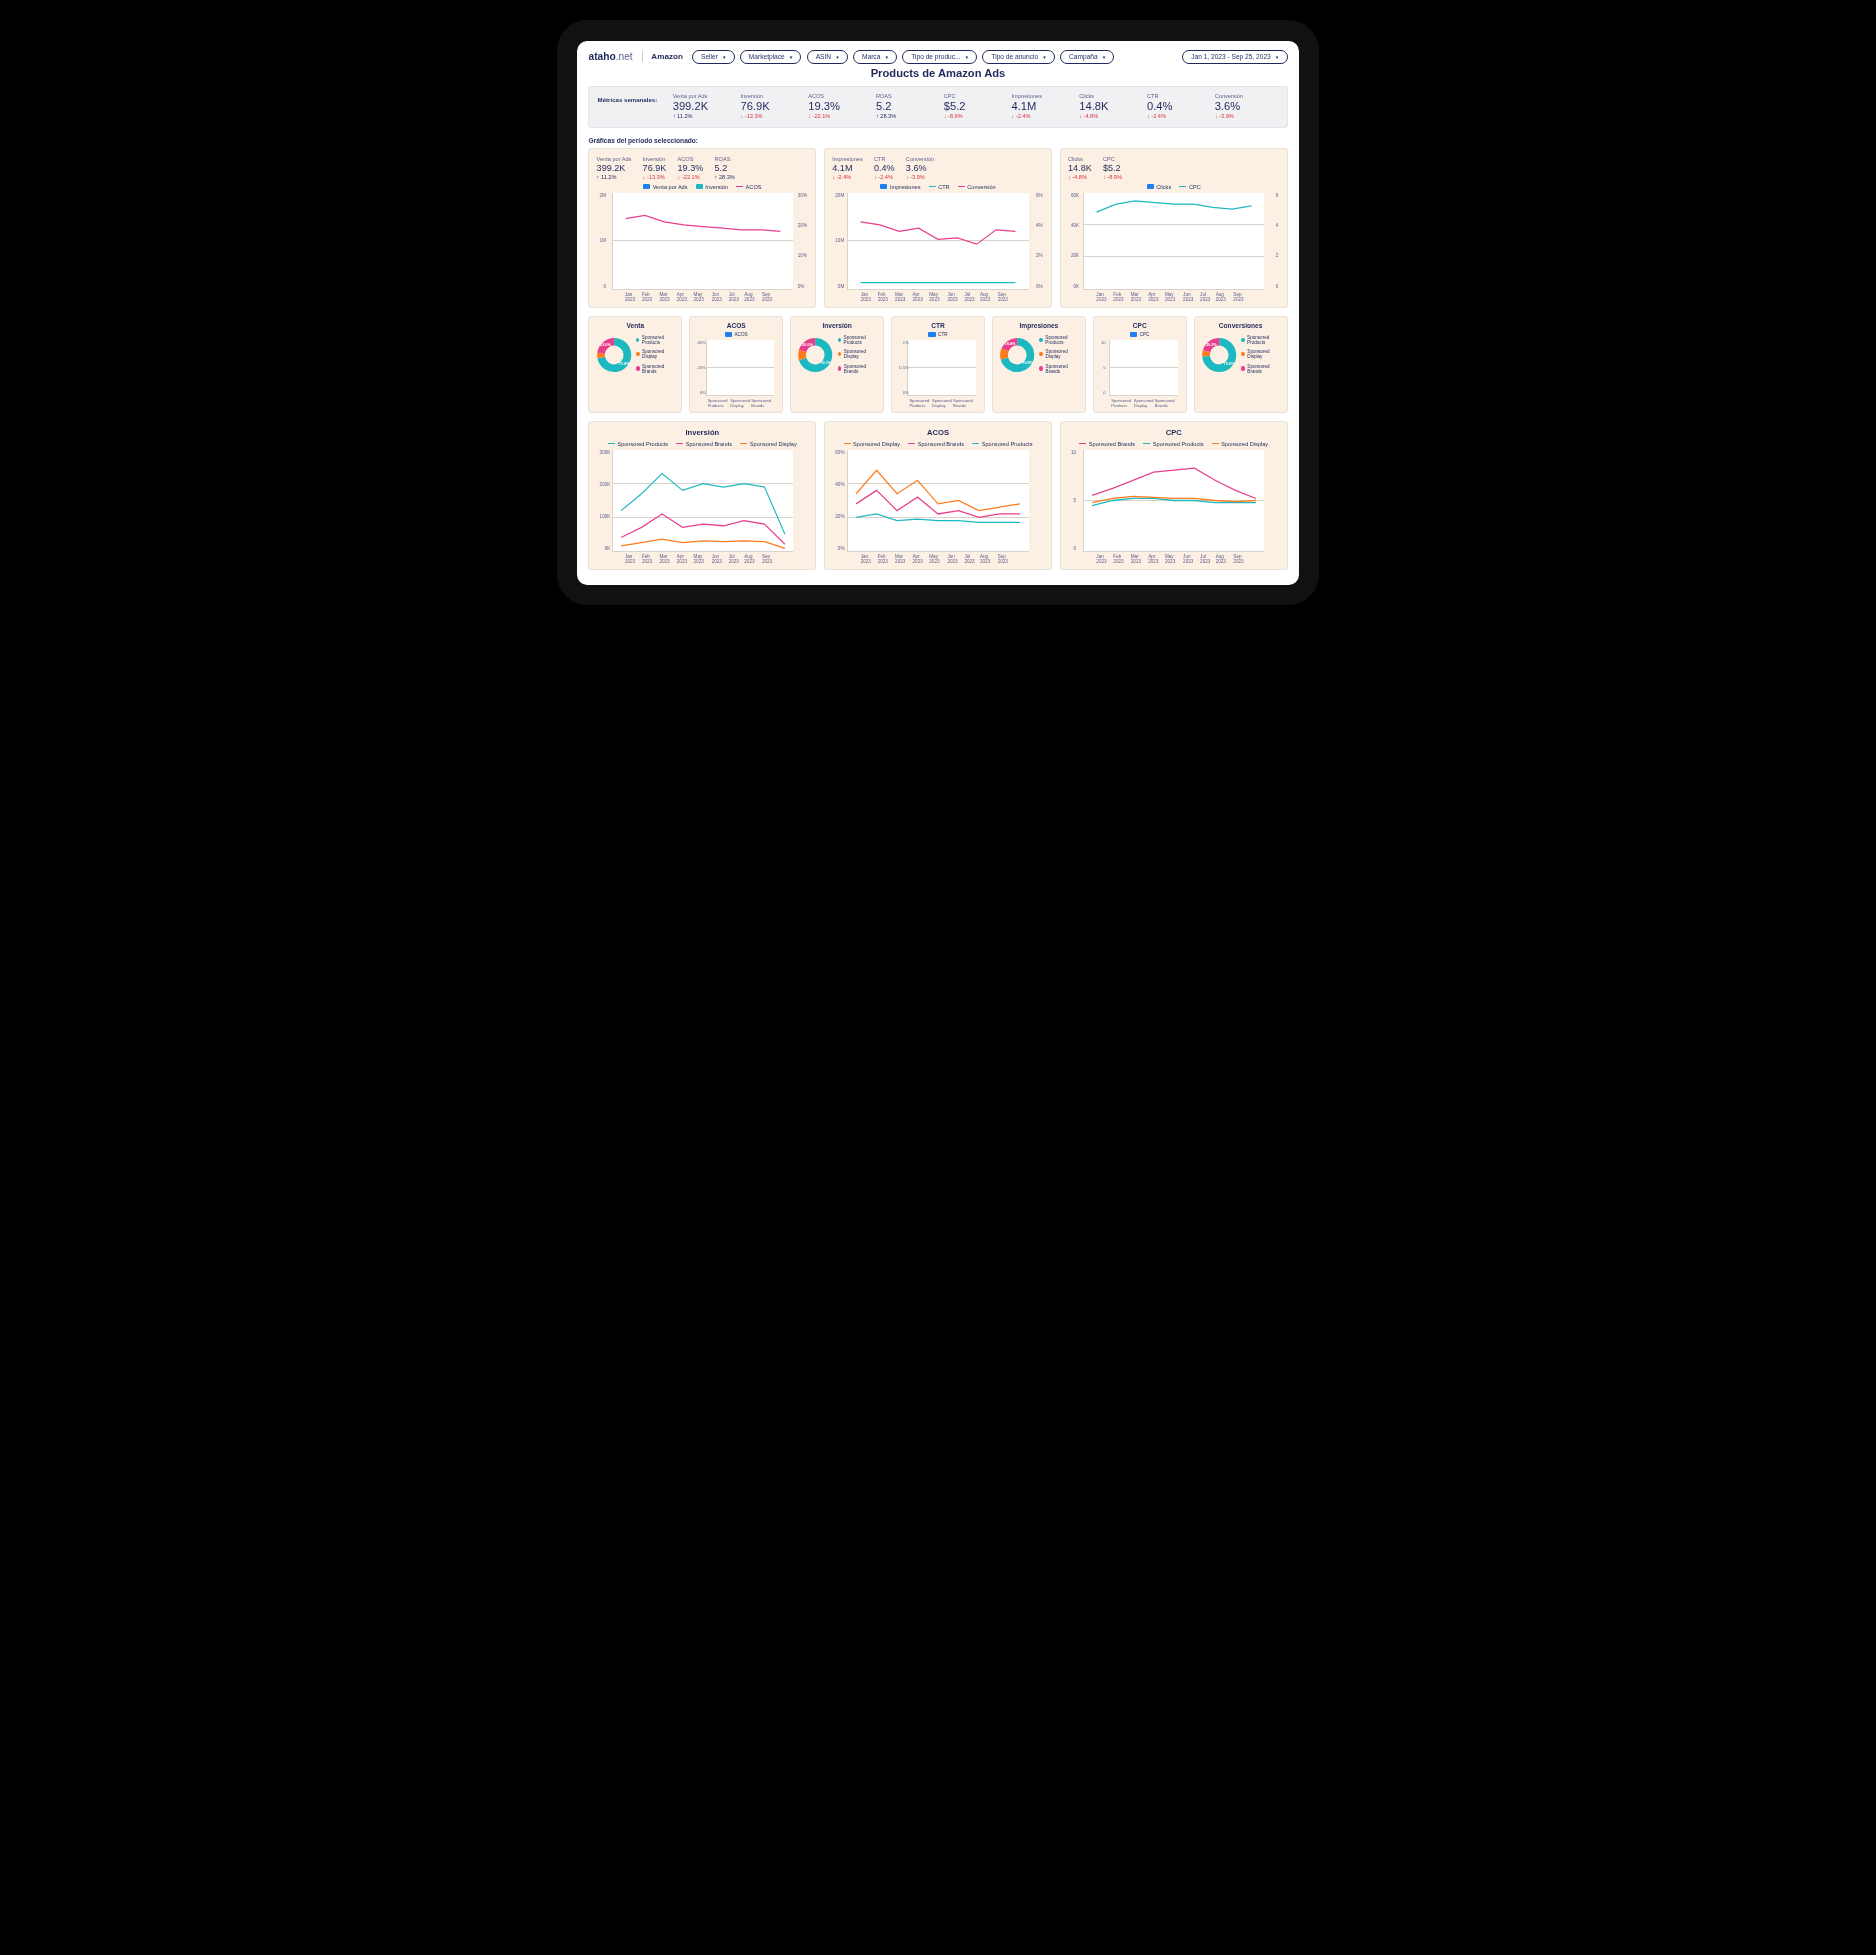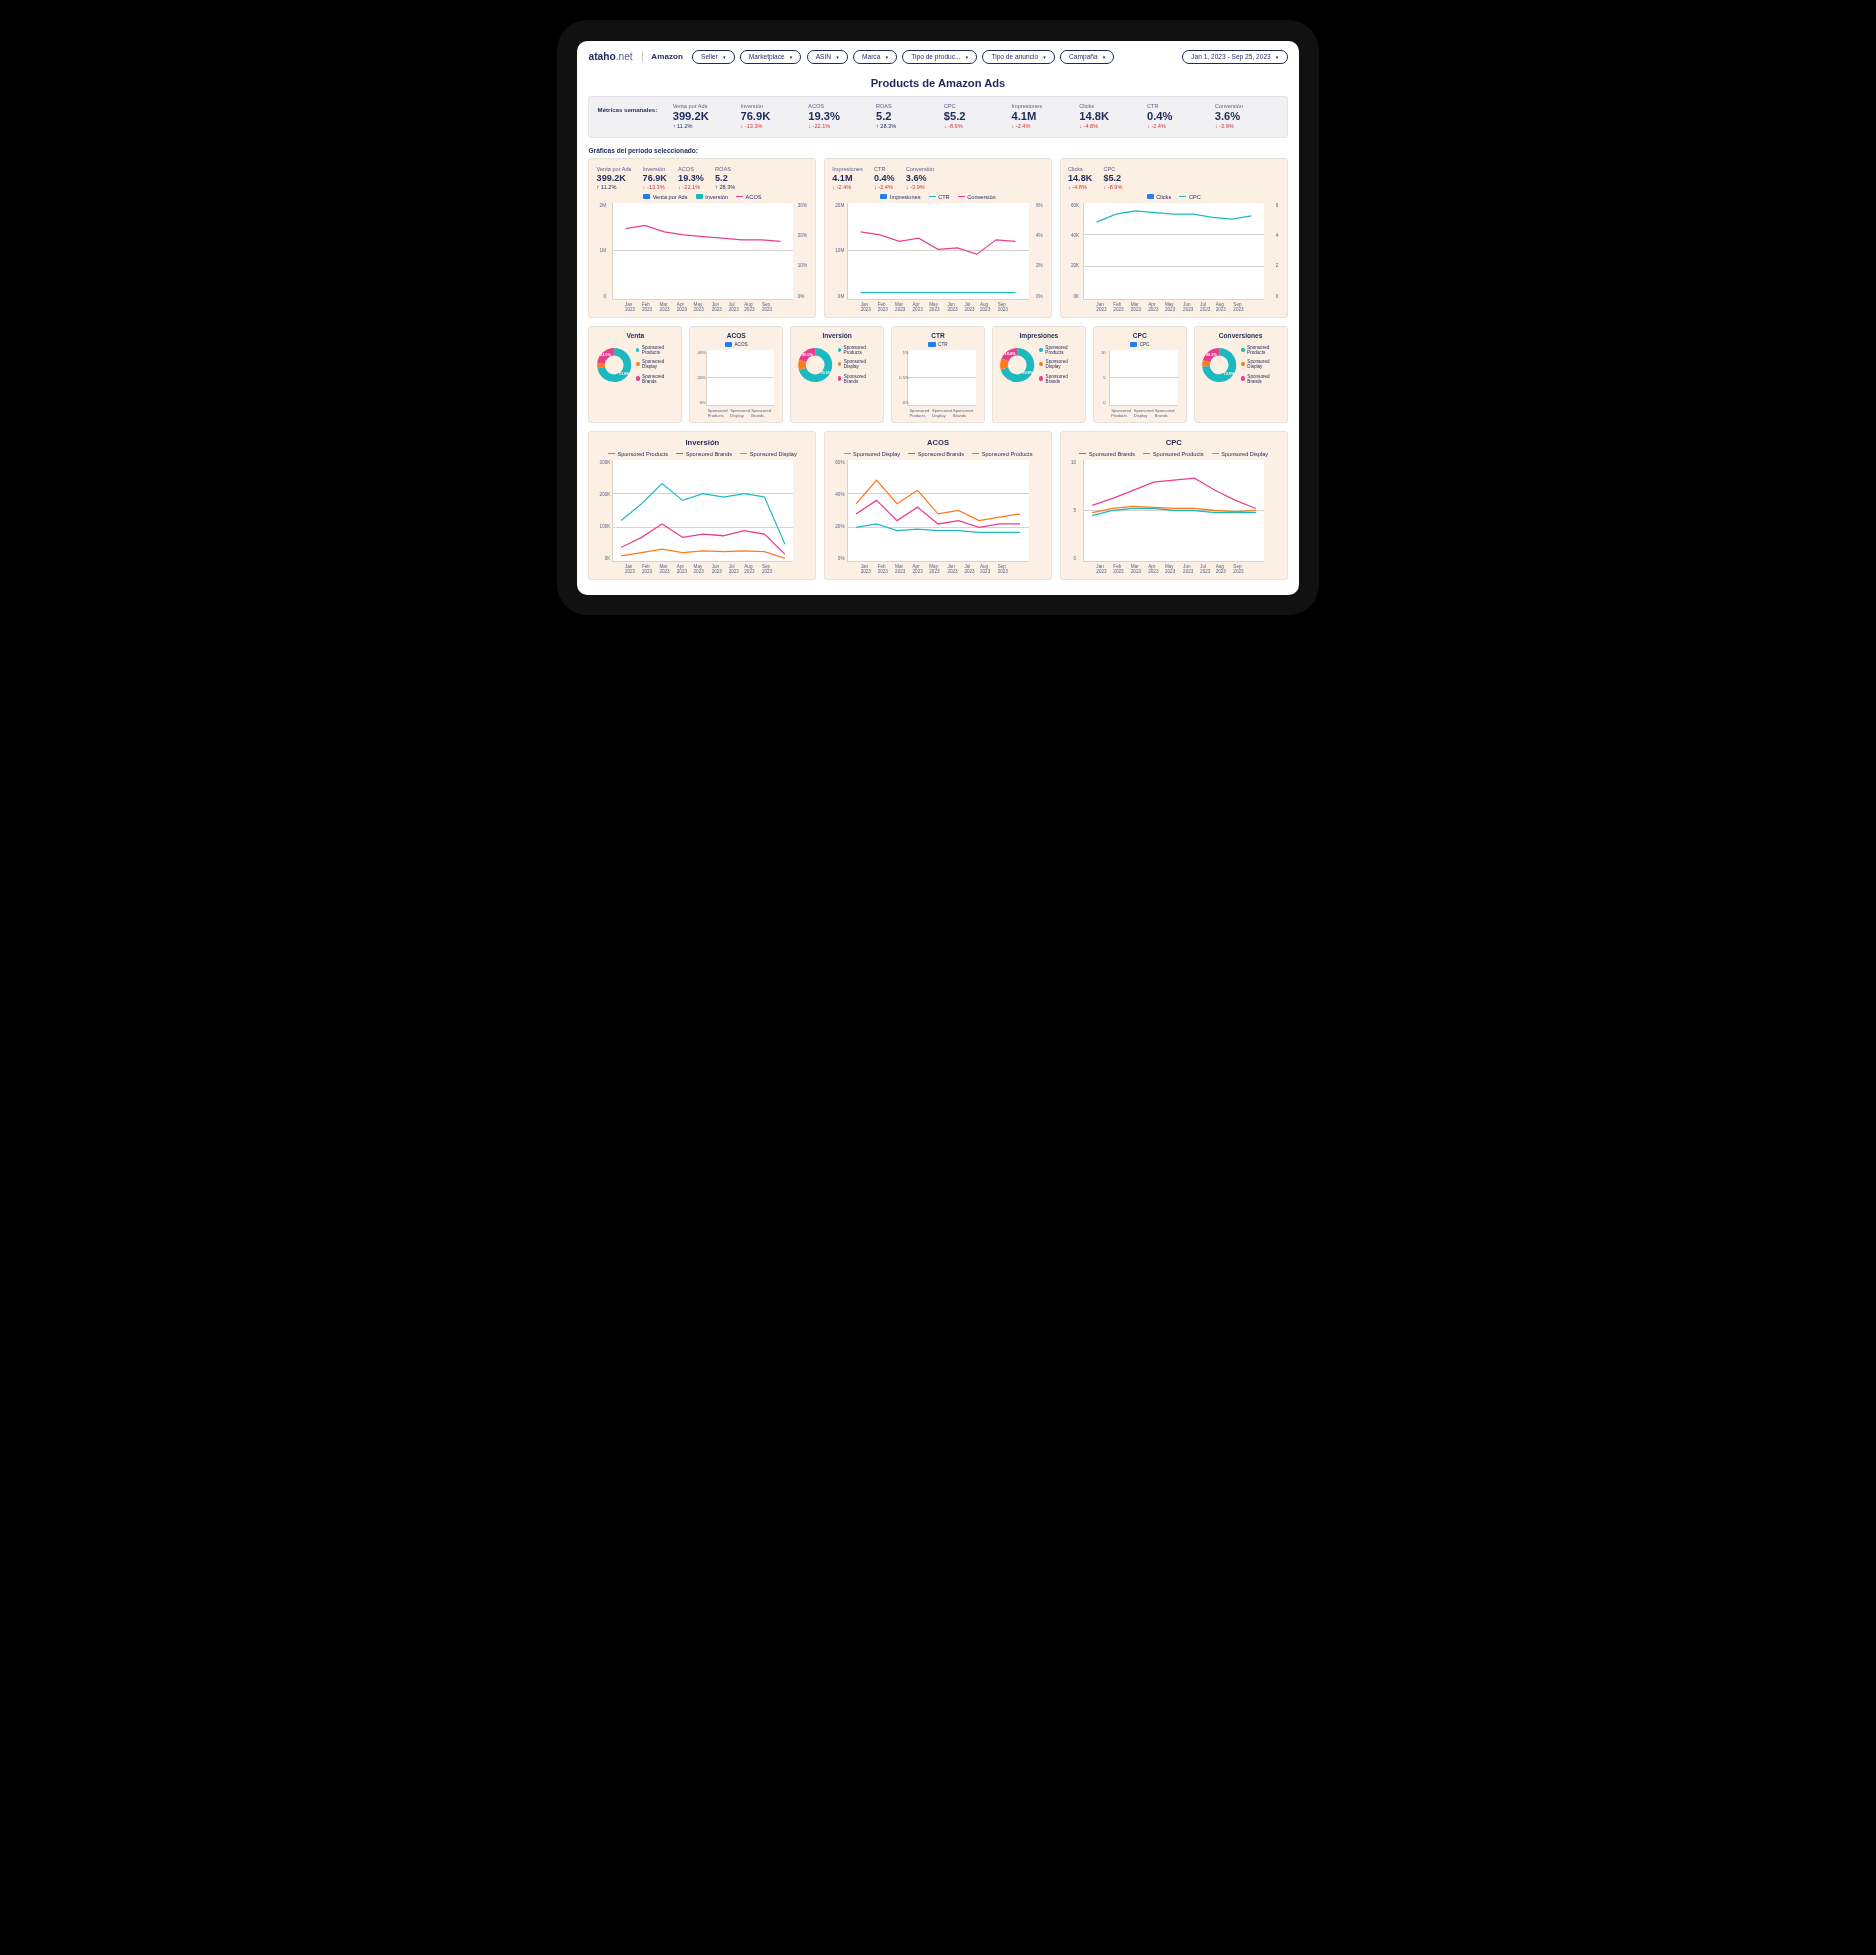--- a/index.html
+++ b/index.html
@@ -12,33 +12,33 @@
     --orange:#ff7a18;
     --peach:#fcefe3;
     --grid:#d9d2c8;
     --card-border:#e6e1d9;
   }
   *{box-sizing:border-box;}
   body{margin:0;background:#000;font-family:Arial,Helvetica,sans-serif;color:var(--navy);}
   .tablet{width:762px;margin:20.3px auto;background:#111;border-radius:30.5px;padding:20.3px;box-shadow:0 15.2px 41px rgba(0,0,0,.6);}
   .screen{background:#fff;border-radius:10.2px;padding:9.1px 11.2px 15.2px;min-height:508px;}
   
-  .hdr{display:flex;align-items:center;gap:9.1px;flex-wrap:wrap;margin-bottom:13px;}
+  .hdr{display:flex;align-items:center;gap:9.1px;flex-wrap:wrap;margin-bottom:3px;}
   .logo{font-weight:700;color:var(--navy);font-size:10.2px;}
   .logo b{color:#5a638c;font-weight:400;}
   .vbar{width:0.5px;height:11.2px;background:#ccc;}
   .crumb{font-weight:600;color:var(--navy);}
   .pill{border:0.5px solid var(--navy);border-radius:508px;padding:2.5px 8.1px;font-size:6.6px;color:var(--navy);display:inline-flex;align-items:center;gap:5.1px;cursor:pointer;background:#fff;}
   .pill .caret{font-size:5.1px;}
   .title{font-size:11.2px;font-weight:700;text-align:center;color:var(--navy);margin:3px 0 7.1px;}
   
   .kpi-row{display:grid;grid-template-columns:71px repeat(9,1fr);gap:4.1px;background:#f1f1f4;border:0.5px solid #e4e4ea;border-radius:3px;padding:6.1px 8.1px 8.1px;align-items:start;}
   .kpi-row .label{font-size:6.1px;font-weight:700;color:var(--navy);padding-top:3px;}
   .kpi small{display:block;font-size:5.6px;color:var(--muted);margin-bottom:1px;}
-  .kpi .val{font-size:11.2px;font-weight:700;color:var(--navy);line-height:1.1;}
+  .kpi .val{font-size:11.2px;font-weight:400;color:var(--navy);line-height:1.1;}
   .kpi .delta{font-size:5.6px;margin-top:1px;}
   .up::before{content:"↑ ";}
   .dn::before{content:"↓ ";}
   .up{color:var(--navy);}
   .dn{color:var(--red);}
   .subhead{font-size:6.6px;font-weight:700;color:var(--navy);margin:9.1px 0 4.1px;}
   
   .row3{display:grid;grid-template-columns:repeat(3,1fr);gap:8.1px;}
   .row7{display:grid;grid-template-columns:repeat(7,1fr);gap:7.1px;margin-top:8.1px;}
   .card{background:var(--peach);border:0.5px solid var(--card-border);border-radius:3px;padding:6.1px 7.1px 5.1px;}

